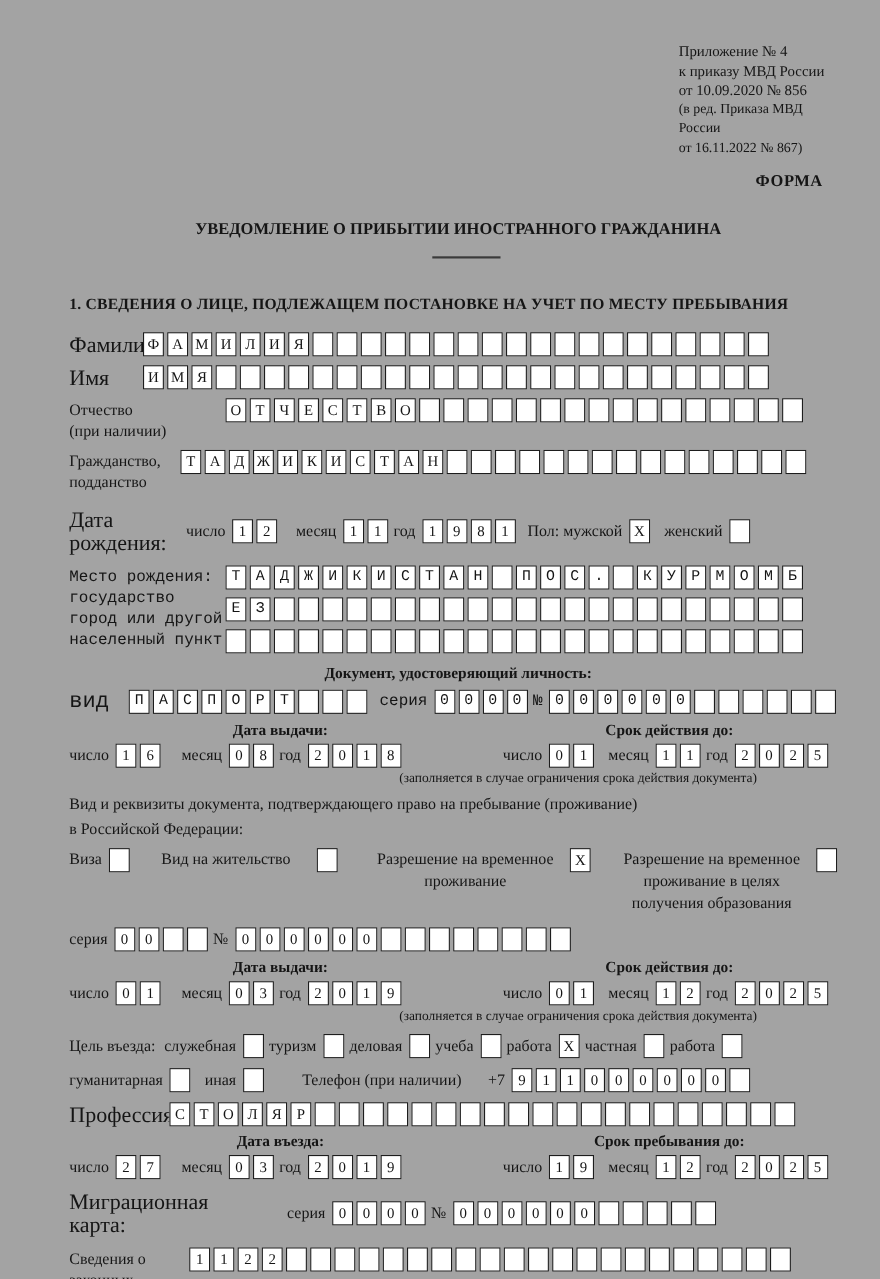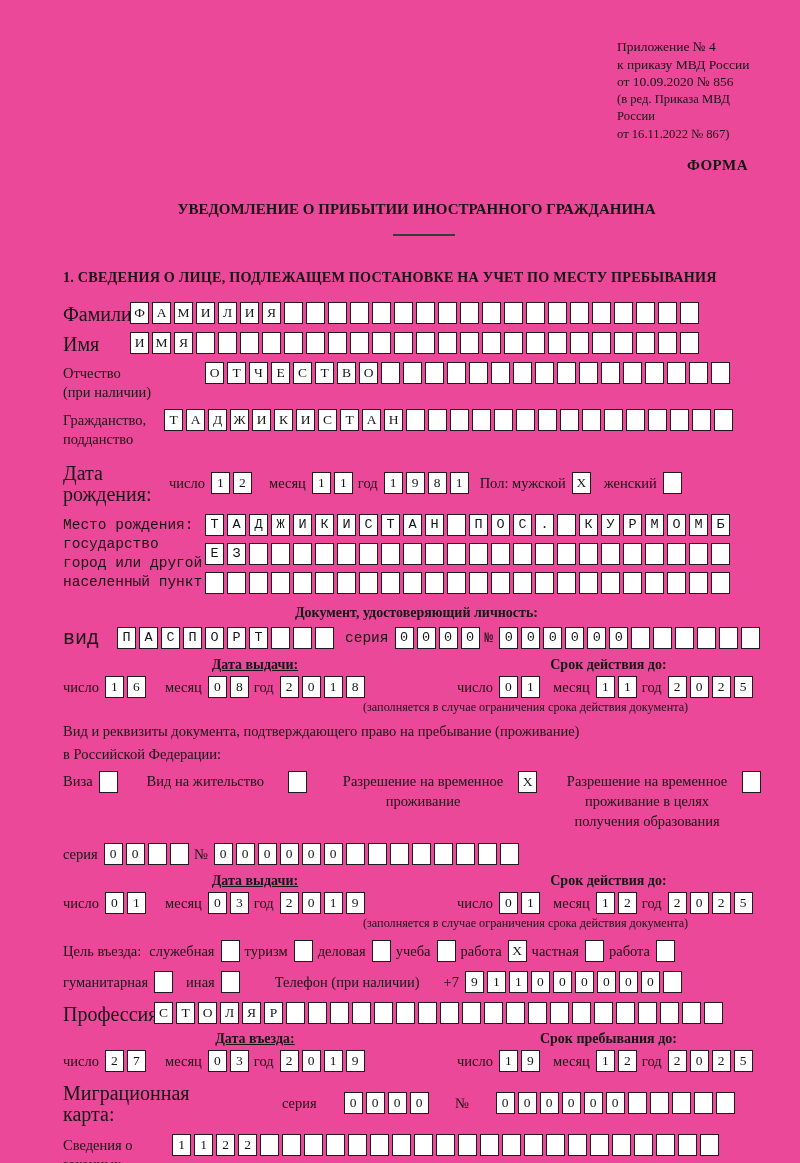--- a/index.html
+++ b/index.html
@@ -1,17 +1,17 @@
 <!DOCTYPE html>
 <html><head>
 <meta charset="utf-8">
 <style>
   html,body{margin:0;padding:0;background:#888;}
   .page{
-    width:800px;height:1163px;margin:0 auto;background:#ec4899;
+    width:800px;height:1163px;margin:0 auto;background:#a3a3a3;
     font-family:"Liberation Serif","DejaVu Serif",serif;color:#151515;
     box-sizing:border-box;padding:38px 30px 16px 63px;overflow:hidden;position:relative;
   }
   .hdr{margin-left:554px;font-size:13.5px;line-height:17.5px;}
   .hdr .small{font-size:12.6px;}
   .forma{text-align:right;font-weight:bold;font-size:15px;margin-top:14px;padding-right:22px;letter-spacing:.5px;}
   .title{text-align:center;font-weight:bold;font-size:15px;line-height:22px;margin-top:24px;}
   .blank-line{display:inline-block;width:62px;border-bottom:2px solid #3a3a3a;margin-left:14px;vertical-align:baseline;}
   .sec1{font-weight:bold;font-size:14.2px;margin-top:27px;letter-spacing:.2px;}
   .row{display:flex;align-items:flex-start;margin-top:7px;}
@@ -19,21 +19,21 @@
   .lbl2{flex-shrink:0;font-size:14.5px;line-height:19px;padding-top:2px;}
   .cells{display:inline-flex;flex-wrap:nowrap;}
   .cell{
     display:inline-block;width:17px;height:20px;border:1.5px solid #1d1d1d;margin-right:3px;
     text-align:center;font-size:13.5px;line-height:20px;background:#fff;flex-shrink:0;
   }
   .dg{display:flex;align-items:center;}
   .dg .w{margin:0 6px 0 2px;font-size:14.5px;}
   .dates{display:flex;align-items:center;margin-top:3px;}
   .dates-hdr{display:flex;font-weight:bold;font-size:14px;margin-top:8px;}
-  .dh-left{width:392px;text-align:center;text-decoration:underline;}
+  .dh-left{width:392px;text-align:center;}
   .dh-right{width:330px;text-align:center;}
   .dleft{width:392px;}
   .note-row{margin-top:2px;}
   .note{margin-left:300px;font-size:12.2px;}
   .opt{display:flex;align-items:flex-start;}
   .opt .olabel{font-size:14.5px;line-height:20px;margin-right:6px;}
   .opt .olabel.centered{text-align:center;width:178px;}
   .ckrow{display:flex;align-items:flex-start;margin-top:10px;}
 </style>
 </head>
@@ -630,21 +630,21 @@
       <span class="w">год</span>
       <span class="cells">
           <span class="cell">2</span>
           <span class="cell">0</span>
           <span class="cell">2</span>
           <span class="cell">5</span>
         </span>
     </div>
   </div>
 
-  <div class="row dg" style="margin-top:9px;gap:21px;">
+  <div class="row dg" style="margin-top:9px;">
     <span class="lbl" style="width:168px;">Миграционная карта:</span>
     <span class="w" style="margin-left:30px;">серия</span>
     <span class="cells">
         <span class="cell">0</span>
         <span class="cell">0</span>
         <span class="cell">0</span>
         <span class="cell">0</span>
       </span>
     <span class="w">№</span>
     <span class="cells">

